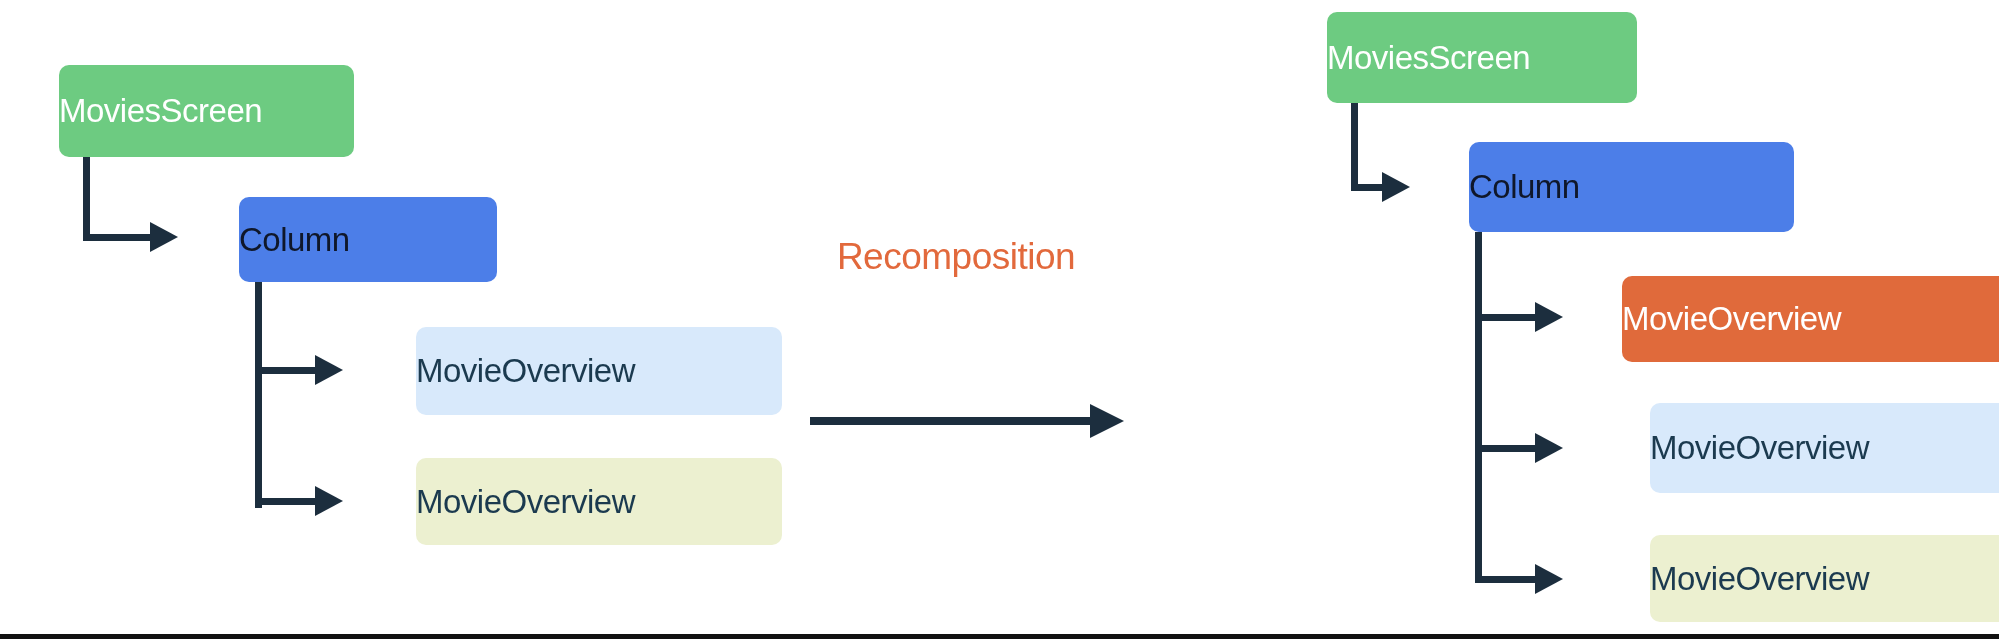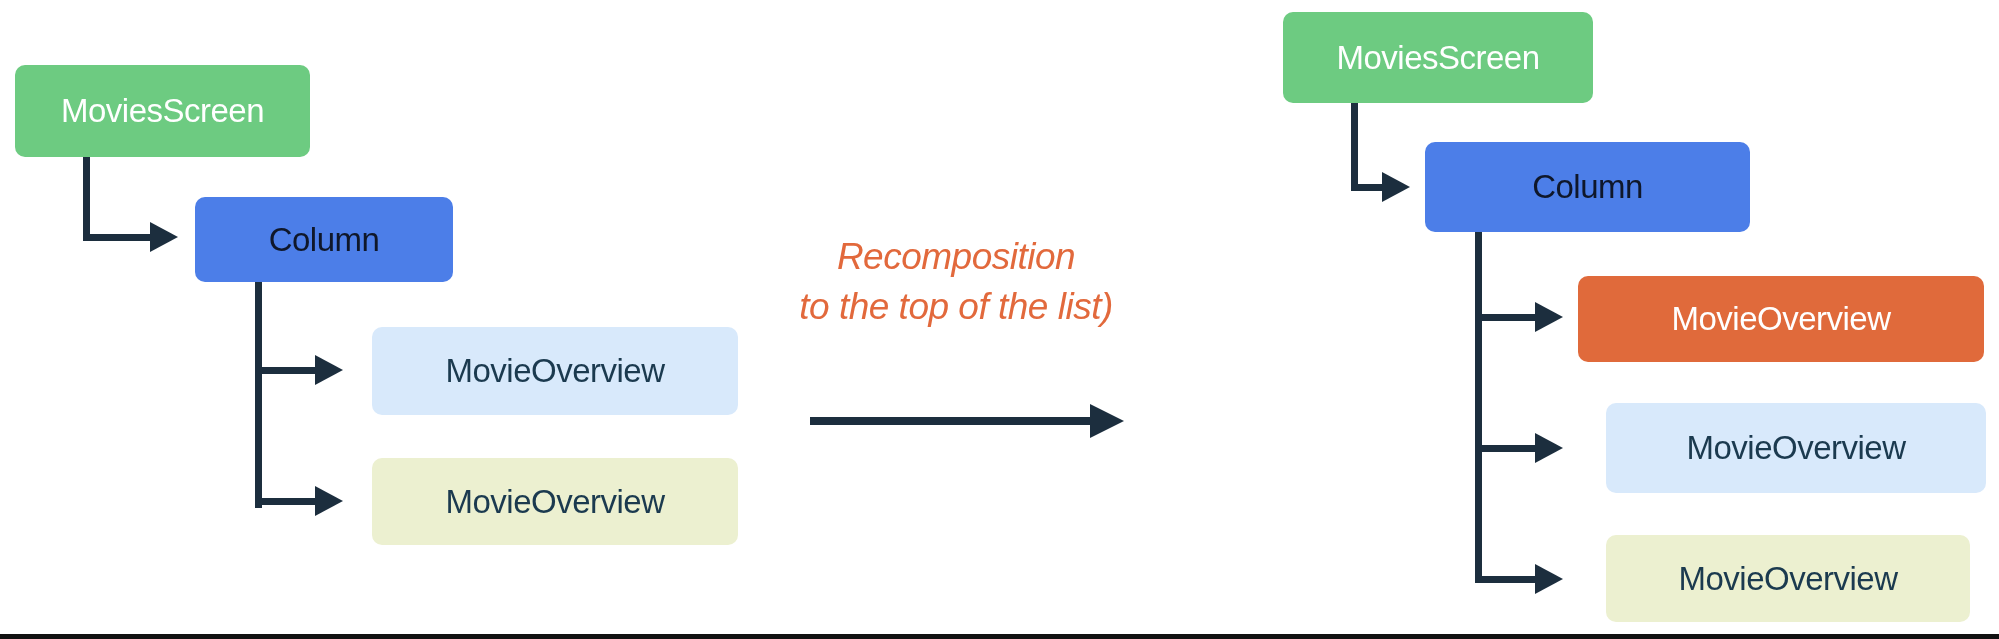--- a/index.html
+++ b/index.html
@@ -12,25 +12,25 @@
     width: 1999px;
     height: 639px;
     background: #ffffff;
     overflow: hidden;
     font-family: "Liberation Sans", "DejaVu Sans", sans-serif;
   }
   .node {
     position: absolute;
     display: flex;
     align-items: center;
-    justify-content: center;
     border-radius: 10px;
     font-size: 33px;
     letter-spacing: -0.5px;
     white-space: nowrap;
+    margin-left: 44px;
   }
   .node.green   { background: #6DCB81; color: #ffffff; }
   .node.blue    { background: #4C7EE8; color: #0f172a; }
   .node.lblue   { background: #D8E9FB; color: #1B3A4F; }
   .node.lyellow { background: #ECF0D0; color: #1B3A4F; }
   .node.orange  { background: #E06A3B; color: #ffffff; }
 
   .vline, .hline {
     position: absolute;
     background: #1C2E3E;
@@ -55,21 +55,20 @@
   .annotation {
     position: absolute;
     left: 756px;
     top: 232px;
     width: 400px;
     text-align: center;
     color: #E2693C;
     font-size: 37px;
     line-height: 50px;
     letter-spacing: -0.5px;
-    font-style: italic;
   }
 
   .bottom-rule {
     position: absolute;
     left: 0;
     top: 634px;
     width: 1999px;
     height: 5px;
     background: #111111;
   }
@@ -100,21 +99,20 @@
   <div class="node lblue" style="left:372px; top:327px; width:366px; height:88px;">
     <span>MovieOverview</span>
   </div>
 
   <div class="node lyellow" style="left:372px; top:458px; width:366px; height:87px;">
     <span>MovieOverview</span>
   </div>
 
   <div class="annotation">
     <div>Recomposition</div>
-    <div>to the top of the list)</div>
   </div>
 
   <div class="hline" style="left:810px; top:417px; width:280px; height:8px;"></div>
   <div class="tri big" style="left:1090px; top:404px;"></div>
 
   <div class="node green" style="left:1283px; top:12px; width:310px; height:91px;">
     <span>MoviesScreen</span>
   </div>
 
   <div class="vline" style="left:1351px; top:103px; height:88px;"></div>

